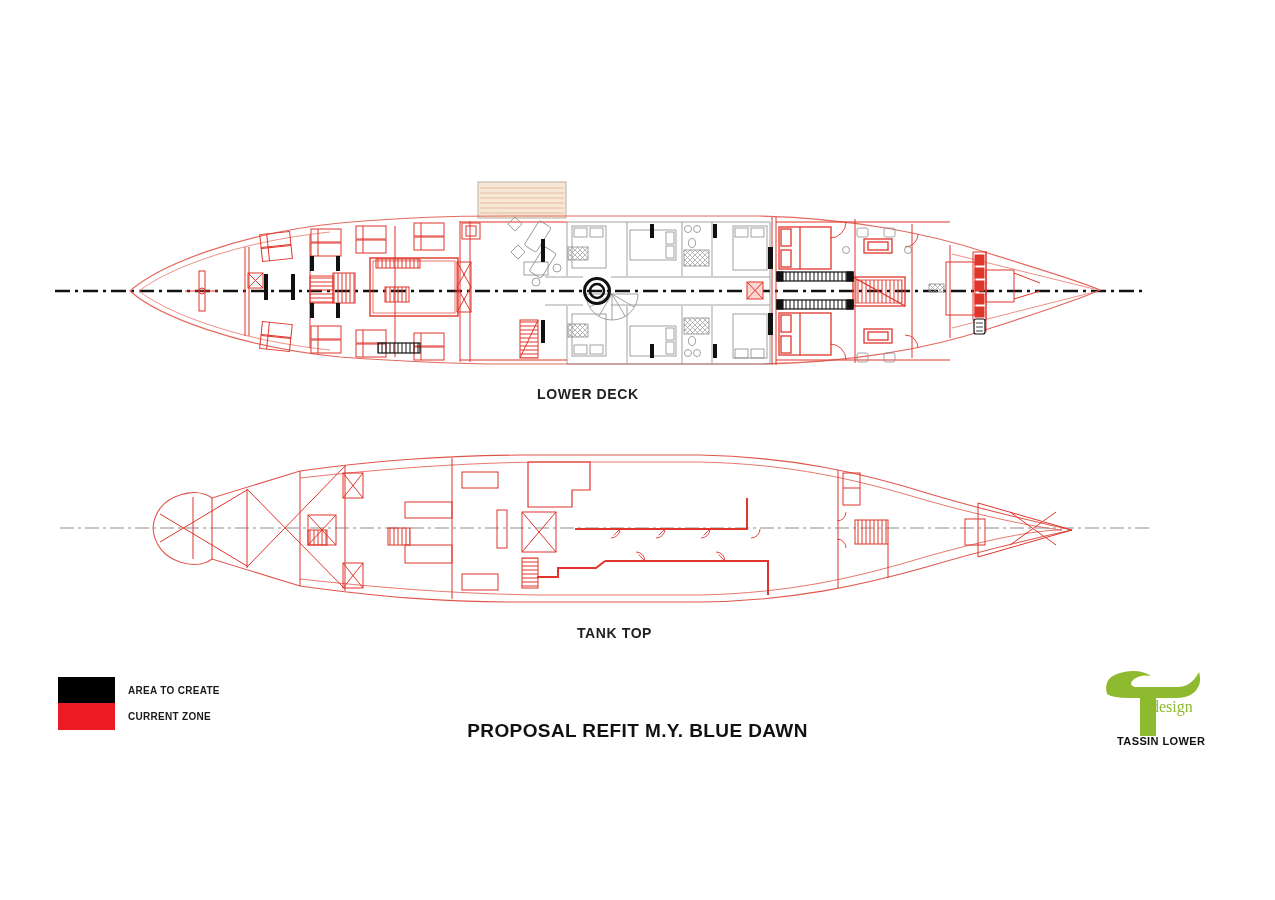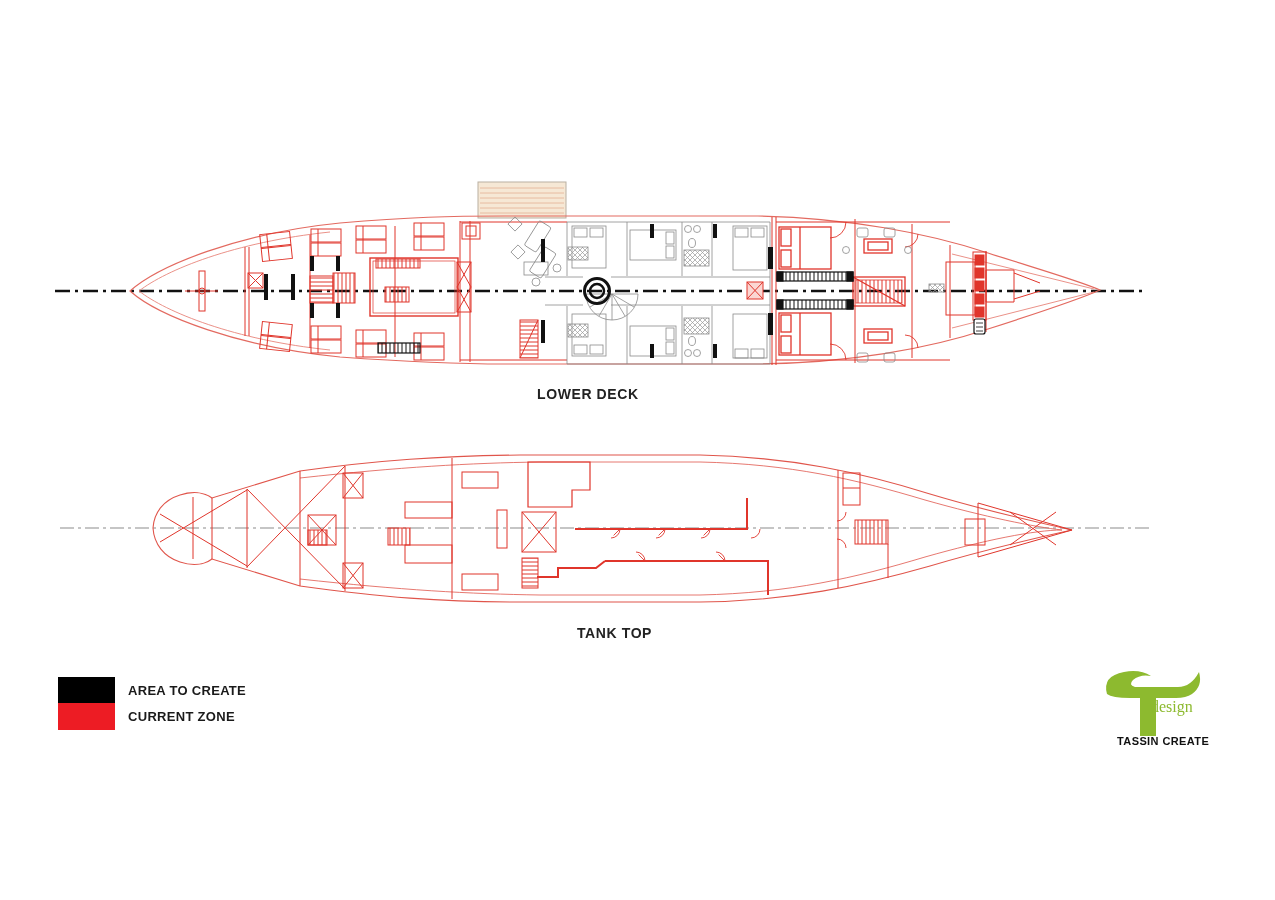--- a/index.html
+++ b/index.html
@@ -9,21 +9,21 @@
   .plan-label{position:absolute;font-size:14px;font-weight:bold;letter-spacing:.6px;color:#222;}
   #lower-deck-label{left:537px;top:386px;}
   #tank-top-label{left:537px;top:625px;margin-left:40px;}
   #sheet-title{position:absolute;left:0;top:720px;width:1275px;text-align:center;
                font-size:19px;font-weight:bold;letter-spacing:.4px;color:#111;}
   .legend{position:absolute;left:58px;top:676px;}
   .legend-row{position:absolute;left:0;height:28px;display:flex;align-items:center;}
   .legend-row.r0{top:0;}
   .legend-row.r1{top:26px;}
   .swatch{width:57px;height:27px;display:inline-block;}
-  .legend-text{margin-left:13px;font-size:13px;font-weight:bold;letter-spacing:.3px;color:#1a1a1a;white-space:nowrap;}
+  .legend-text{margin-left:13px;font-size:10px;font-weight:bold;letter-spacing:.3px;color:#1a1a1a;white-space:nowrap;}
   #logo{position:absolute;left:1100px;top:664px;width:130px;}
   #logo-company{position:absolute;left:1117px;top:735px;font-size:11px;font-weight:bold;letter-spacing:.4px;color:#111;}
 </style>
 </head>
 <body>
 
 <div id="sheet">
 
   <svg id="plans" width="1275" height="900" viewBox="0 0 1275 900">
     <defs>
@@ -313,35 +313,36 @@
 
         <rect x="965" y="519" width="20" height="26"></rect>
         <path d="M978,503 V557 M978,503 L1072,530 M978,557 L1072,530
                  M1010,512 L1056,545 M1010,545 L1056,512"></path>
       </g>
     </g>
   </svg>
 
   <div class="plan-label" id="lower-deck-label">LOWER DECK</div>
   <div class="plan-label" id="tank-top-label">TANK TOP</div>
+  <div id="sheet-title">PROPOSAL REFIT M.Y. BLUE DAWN</div>
 
   <div class="legend">
     <div class="legend-row r0">
       <span class="swatch" style="background: rgb(0, 0, 0);"></span>
       <span class="legend-text">AREA TO CREATE</span>
     </div>
     <div class="legend-row r1">
       <span class="swatch" style="background: rgb(237, 28, 36);"></span>
       <span class="legend-text">CURRENT ZONE</span>
     </div>
   </div>
 
   <svg id="logo" width="130" height="72" viewBox="1100 664 130 72">
     <path d="M1107,694 Q1102,676 1124,672 Q1140,669 1151,676 Q1140,674 1133,680
              Q1128,685 1135,687 L1178,687 Q1191,687 1199,672 Q1203,686 1192,694
              Q1186,698 1176,698 L1130,698 Q1112,698 1107,694 Z" fill="#8dba2f"></path>
     <path d="M1140,696 L1156,696 L1156,736 Q1156,746 1168,745 Q1177,744 1180,738
              Q1182,753 1166,757 Q1148,760 1142,748 Q1140,743 1140,736 Z" fill="#8dba2f"></path>
     <text x="1151" y="712" font-family="Liberation Serif, serif" font-size="16" fill="#8dba2f">design</text>
   </svg>
-  <div id="logo-company">TASSIN CREATE</div>
+  <div id="logo-company">TASSIN LOWER</div>
 
 </div>
 
 </body></html>

